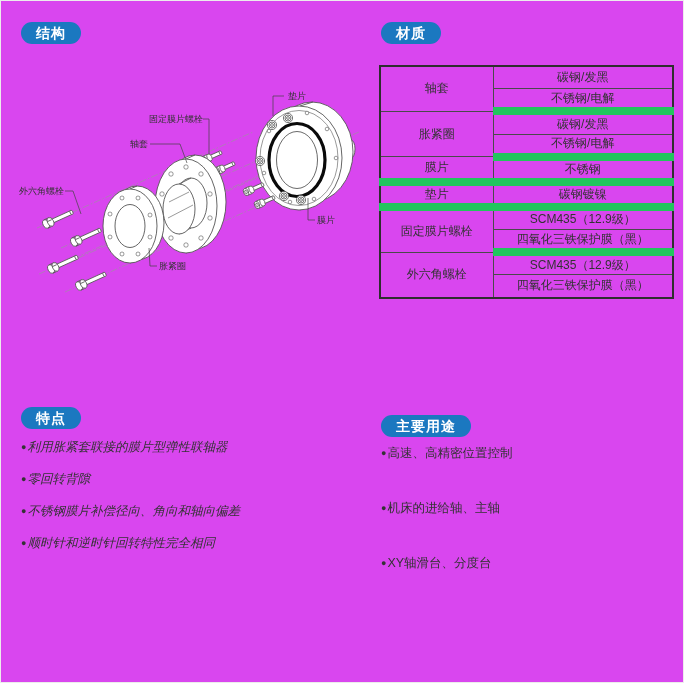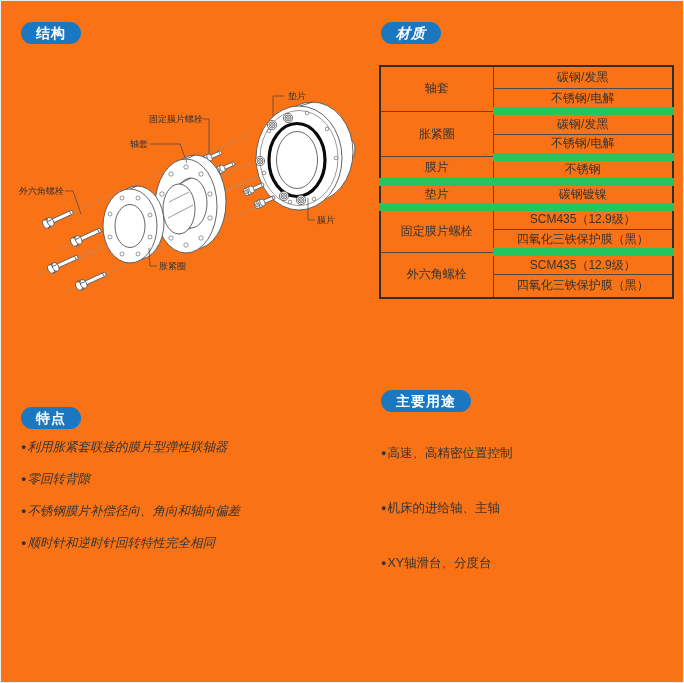--- a/index.html
+++ b/index.html
@@ -1,21 +1,21 @@
 <!DOCTYPE html>
 <html><head>
 <meta charset="utf-8">
 <style>
   * { box-sizing: border-box; }
   html, body { margin: 0; padding: 0; background: #fff; }
   .page {
     position: relative;
     width: 684px;
     height: 683px;
-    background: #f97316;
+    background: #d946ef;
     font-family: "Liberation Sans", sans-serif;
     color: #333;
     border: 1px solid #ececec;
     overflow: hidden;
   }
 
   
   .badge {
     position: absolute;
     height: 22px;
@@ -23,23 +23,23 @@
     padding: 0 15px;
     background: #1b78c0;
     color: #fff;
     font-size: 14px;
     font-weight: bold;
     border-radius: 12px;
     letter-spacing: 1px;
     white-space: nowrap;
   }
   #badge-structure    { left: 20px;  top: 21px; }
-  #badge-material     { left: 380px; top: 21px; font-style: italic; }
+  #badge-material     { left: 380px; top: 21px; }
   #badge-features     { left: 20px;  top: 406px; }
-  #badge-applications { left: 380px; top: 389px; }
+  #badge-applications { left: 380px; top: 414px; }
 
   
   .mat-table {
     position: absolute;
     left: 378px;
     top: 64px;
     width: 293px;
     border-collapse: collapse;
     table-layout: fixed;
   }

